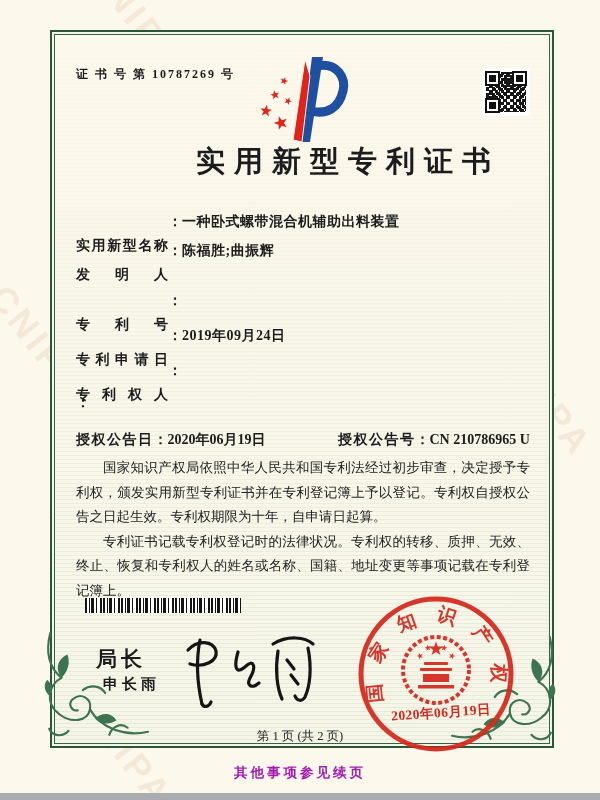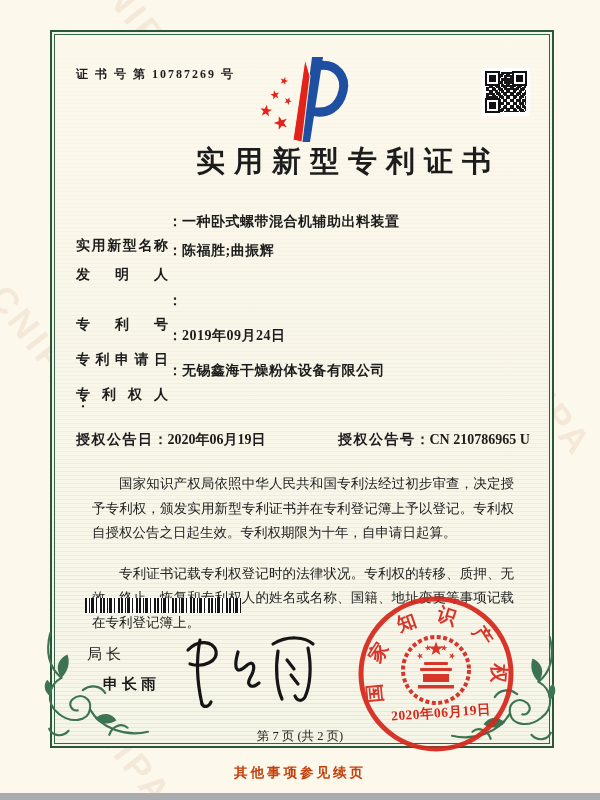--- a/index.html
+++ b/index.html
@@ -26,32 +26,32 @@
          font-size:29px;font-weight:bold;letter-spacing:9px;margin-left:48px;}
   .frow{position:absolute;left:76px;width:454px;display:flex;font-size:14px;font-weight:bold;line-height:1.45;}
   .flabel{display:inline-block;width:92px;flex:none;text-align:justify;text-align-last:justify;margin-top:24px;}
   .fcolon{flex:none;}
   .fvalue{flex:1;letter-spacing:0.5px;}
   .grant-group{display:flex;}
   .g1{width:262px;flex:none;}
   .glabel{letter-spacing:1.5px;}
   .paras{position:absolute;left:76px;top:456px;width:454px;font-size:13.5px;line-height:1.82;
          text-align:justify;color:#222;}
-  .paras p{margin:16px;text-indent:2em;}
+  .paras p{margin:0;text-indent:2em;}
   .barcode{position:absolute;left:85px;top:598px;width:156px;height:15px;
      background:repeating-linear-gradient(90deg,#141414 0 2px,#fff 2px 4px,#141414 4px 5px,#fff 5px 6px,#141414 6px 9px,#fff 9px 11px,#141414 11px 12px,#fff 12px 15px,#141414 15px 17px,#fff 17px 18px);}
-  .director-title{position:absolute;left:87px;top:645px;font-size:15px;font-weight:normal;letter-spacing:4px;}
+  .director-title{position:absolute;left:96px;top:645px;font-size:21px;font-weight:bold;letter-spacing:4px;}
   .director-name{position:absolute;left:87px;top:675px;font-size:15px;font-weight:bold;letter-spacing:4px;padding-left:16px;}
   .signature{position:absolute;left:172px;top:626px;width:150px;height:86px;}
   .seal{position:absolute;left:356px;top:594px;width:160px;height:160px;opacity:0.93;}
   .seal-date{position:absolute;left:372px;top:704px;width:138px;text-align:center;
      color:#d6281c;font-weight:bold;font-size:13.5px;letter-spacing:0.5px;transform:rotate(-4deg);}
   .page-info{position:absolute;left:0;top:728px;width:600px;text-align:center;font-size:12.5px;color:#222;}
   .footer-note{position:absolute;left:0;top:764px;width:600px;text-align:center;
-     font-size:13.5px;font-weight:bold;letter-spacing:3px;color:#c2410c;}
+     font-size:13.5px;font-weight:bold;letter-spacing:3px;color:#a21caf;}
   .corner{position:absolute;width:112px;height:116px;}
   .c-bl{left:38px;top:630px;}
   .c-br{left:450px;top:634px;transform:scaleX(-1);}
   .scan-edge{position:absolute;left:0;bottom:0;width:600px;height:7px;background:#a9adb0;}
 </style>
 </head>
 <body>
 
 <div class="page">
 
@@ -138,21 +138,20 @@
       <span class="fcolon">：</span>
   </div>
   <div class="frow" style="top:326px">
     <span class="flabel">专利申请日</span>
       <span class="fcolon">：</span>
     <span class="fvalue">2019年09月24日</span>
   </div>
   <div class="frow" style="top:361px">
     <span class="flabel">专利权人</span>
       <span class="fcolon">：</span>
-    <span class="fvalue">无锡鑫海干燥粉体设备有限公司</span>
   </div>
   <div class="frow" style="top:393px">
       <span class="fcolon">：</span>
   </div>
   <div class="frow" style="top:430px">
     <span class="grant-group g1">
       <span class="glabel">授权公告日</span>
         <span>：</span>
       <span>2020年06月19日</span>
     </span>
@@ -206,18 +205,18 @@
       <g fill="#d6281c">
         <rect x="68" y="68" width="24" height="3" rx="1"></rect>
         <rect x="64" y="74" width="32" height="3" rx="1"></rect>
         <rect x="67" y="80" width="26" height="8"></rect>
         <rect x="62" y="91" width="36" height="3.5"></rect>
       </g>
     </g>
   </svg>
   <div class="seal-date">2020年06月19日</div>
 
-  <div class="page-info">第 7 页 (共 2 页)</div>
+  <div class="page-info">第 1 页 (共 2 页)</div>
 
   <div class="footer-note">其他事项参见续页</div>
 
   <div class="scan-edge"></div>
 </div>
 
 </body></html>

